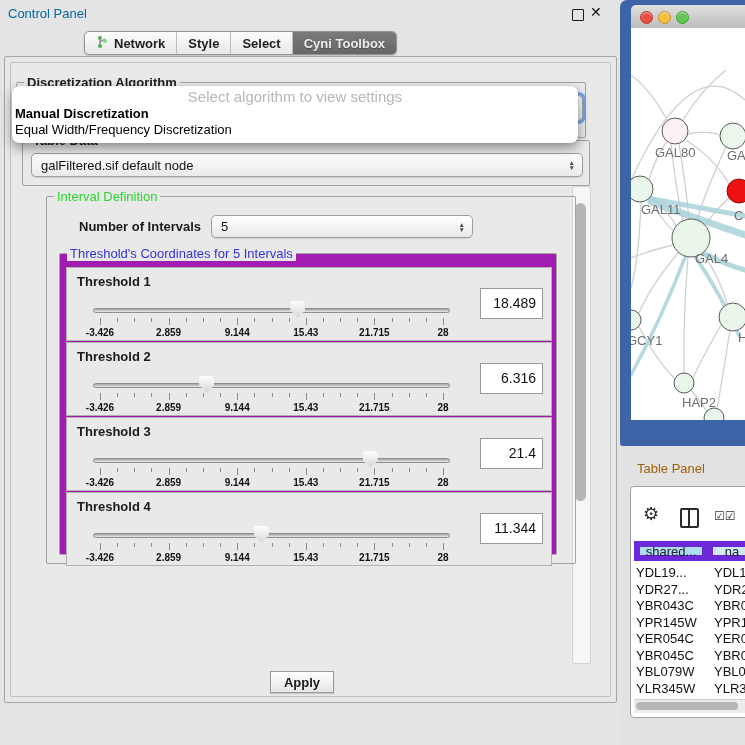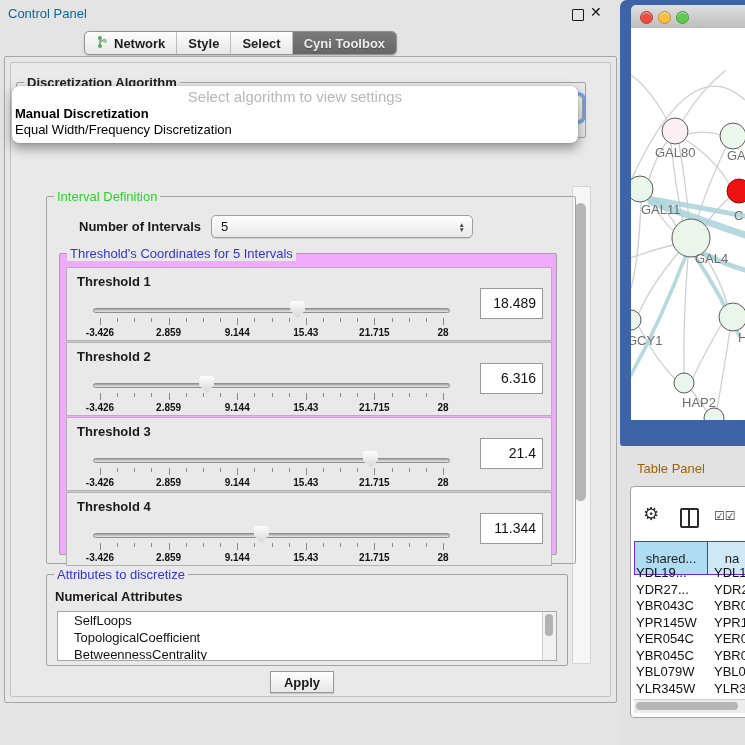--- a/index.html
+++ b/index.html
@@ -74,22 +74,22 @@
   #nettitle{position:absolute;left:631px;top:5px;width:114px;height:23px;background:linear-gradient(#e0e0e0,#bdbdbd);
     border-radius:5px 0 0 0;border-bottom:1px solid #9a9a9a;}
   .light{position:absolute;top:6px;width:11px;height:11px;border-radius:50%;box-shadow:inset 0 1px 1px rgba(255,255,255,.6);}
   #netcanvas{position:absolute;left:631px;top:28px;width:114px;height:392px;background:#fff;overflow:hidden;}
   #tp-title{position:absolute;left:637px;top:461px;font-size:13px;color:#a16207;}
   #tablebox{position:absolute;left:630px;top:486px;width:122px;height:230px;background:#fff;border:1px solid #a2a2a2;border-radius:4px;overflow:hidden;}
   #tb-gear{position:absolute;left:12px;top:18px;font-size:18px;color:#2e2e2e;line-height:18px;}
   #tb-split{position:absolute;left:49px;top:21px;width:15px;height:16px;border:2px solid #2a2a2a;border-radius:2px;}
   #tb-split:before{content:"";position:absolute;left:6px;top:0;width:2px;height:100%;background:#2a2a2a;}
   #tb-checks{position:absolute;left:83px;top:22px;font-size:12px;color:#333;letter-spacing:0px;}
-  .hcell{position:absolute;top:54px;height:34px;font-size:13px;color:#222;display:flex;align-items:center;justify-content:center;
-    border:1px solid #6d28d9;box-sizing:border-box;}
+  .hcell{position:absolute;top:54px;height:20px;font-size:13px;color:#222;display:flex;align-items:center;justify-content:center;
+    border:6px solid #6d28d9;box-sizing:border-box;}
   #rows{position:absolute;left:3px;top:78px;right:0;}
   .trow{height:16.5px;font-size:13px;color:#111;white-space:nowrap;position:relative;}
   .trow .c1{position:absolute;left:2px;}
   .trow .c2{position:absolute;left:80px;}
   #hscroll{position:absolute;left:3px;right:0;top:212px;height:13px;background:#ececec;border-top:1px solid #cfcfcf;}
   #hscroll .thumb{position:absolute;left:2px;top:2px;width:102px;height:8px;background:#b6b6b6;border-radius:4px;}
   svg text{font-family:"Liberation Sans","DejaVu Sans",sans-serif;}
 </style>
 </head>
 <body>
@@ -135,36 +135,46 @@
   </div>
 
   <div id="popup">
     <div class="hint">Select algorithm to view settings</div>
     <div id="dd-items">
         <div class="item b">Manual Discretization</div>
         <div class="item">Equal Width/Frequency Discretization</div>
       </div>
   </div>
 
+  <div class="group" style="left:22px;top:140px;width:566px;height:44px;">
+    <span class="gt dark">Table Data</span>
+    <div class="combo" style="left:8px;top:12px;width:519px;height:22px;">
+      <span>galFiltered.sif default node</span>
+      <span class="arrows">
+          <span>▲</span>
+          <span>▼</span>
+        </span>
+    </div>
+  </div>
 
   <div id="vscroll">
       <div class="thumb"></div>
     </div>
 
   <div class="group" style="left:46px;top:196px;width:520px;height:366px;padding-left:8px;">
     <span class="gt green">Interval Definition</span>
     <div style="position:absolute;left:32px;top:22px;font-size:13px;font-weight:700;">Number of Intervals</div>
     <div class="combo" style="left:164px;top:18px;width:229px;height:21px;">
       <span>5</span>
       <span class="arrows">
           <span>▲</span>
           <span>▼</span>
         </span>
     </div>
-    <div class="group" style="left:12px;top:56px;width:496px;height:300px;background:#f0abfc;">
+    <div class="group" style="left:12px;top:56px;width:496px;height:300px;background:#a21caf;">
       <span class="gt blue">Threshold's Coordinates for 5 Intervals</span>
       <div id="thresh-list">
           <div class="thresh" style="top: 13px;">
             <div class="t-name">Threshold 1</div>
             <div class="t-slider">
               <div class="t-track"></div>
               <div class="t-thumb" style="left: 197.324px;"></div>
               <div class="t-ticks">
                 <i style="left: 0%; height: 7px;"></i>
                 <i style="left: 5%; height: 4px;"></i>
@@ -313,34 +323,20 @@
                 <span style="left: 80%;">21.715</span>
                 <span style="left: 100%;">28</span>
               </div>
             </div>
             <div class="t-value">11.344</div>
           </div>
         </div>
     </div>
   </div>
 
-  <div class="group" style="left:46px;top:574px;width:520px;height:90px;">
-    <span class="gt blue">Attributes to discretize</span>
-    <div style="position:absolute;left:8px;top:14px;font-size:13px;font-weight:700;">Numerical Attributes</div>
-    <div id="attr-list">
-      <div id="attr-items">
-          <div class="li">SelfLoops</div>
-          <div class="li">TopologicalCoefficient</div>
-          <div class="li">BetweennessCentrality</div>
-        </div>
-      <div id="attr-sb">
-          <div class="thumb"></div>
-        </div>
-    </div>
-  </div>
 
   <div class="macbtn" style="left:270px;top:671px;width:62px;">Apply</div>
 
 </div>
 
 <div id="netwin"></div>
 <div id="nettitle">
   <span class="light" style="left:9px;background:#ee4c42;border:1px solid #b03830;"></span>
   <span class="light" style="left:27px;background:#f7be40;border:1px solid #c49023;"></span>
   <span class="light" style="left:45px;background:#61c652;border:1px solid #3f9e35;"></span>

